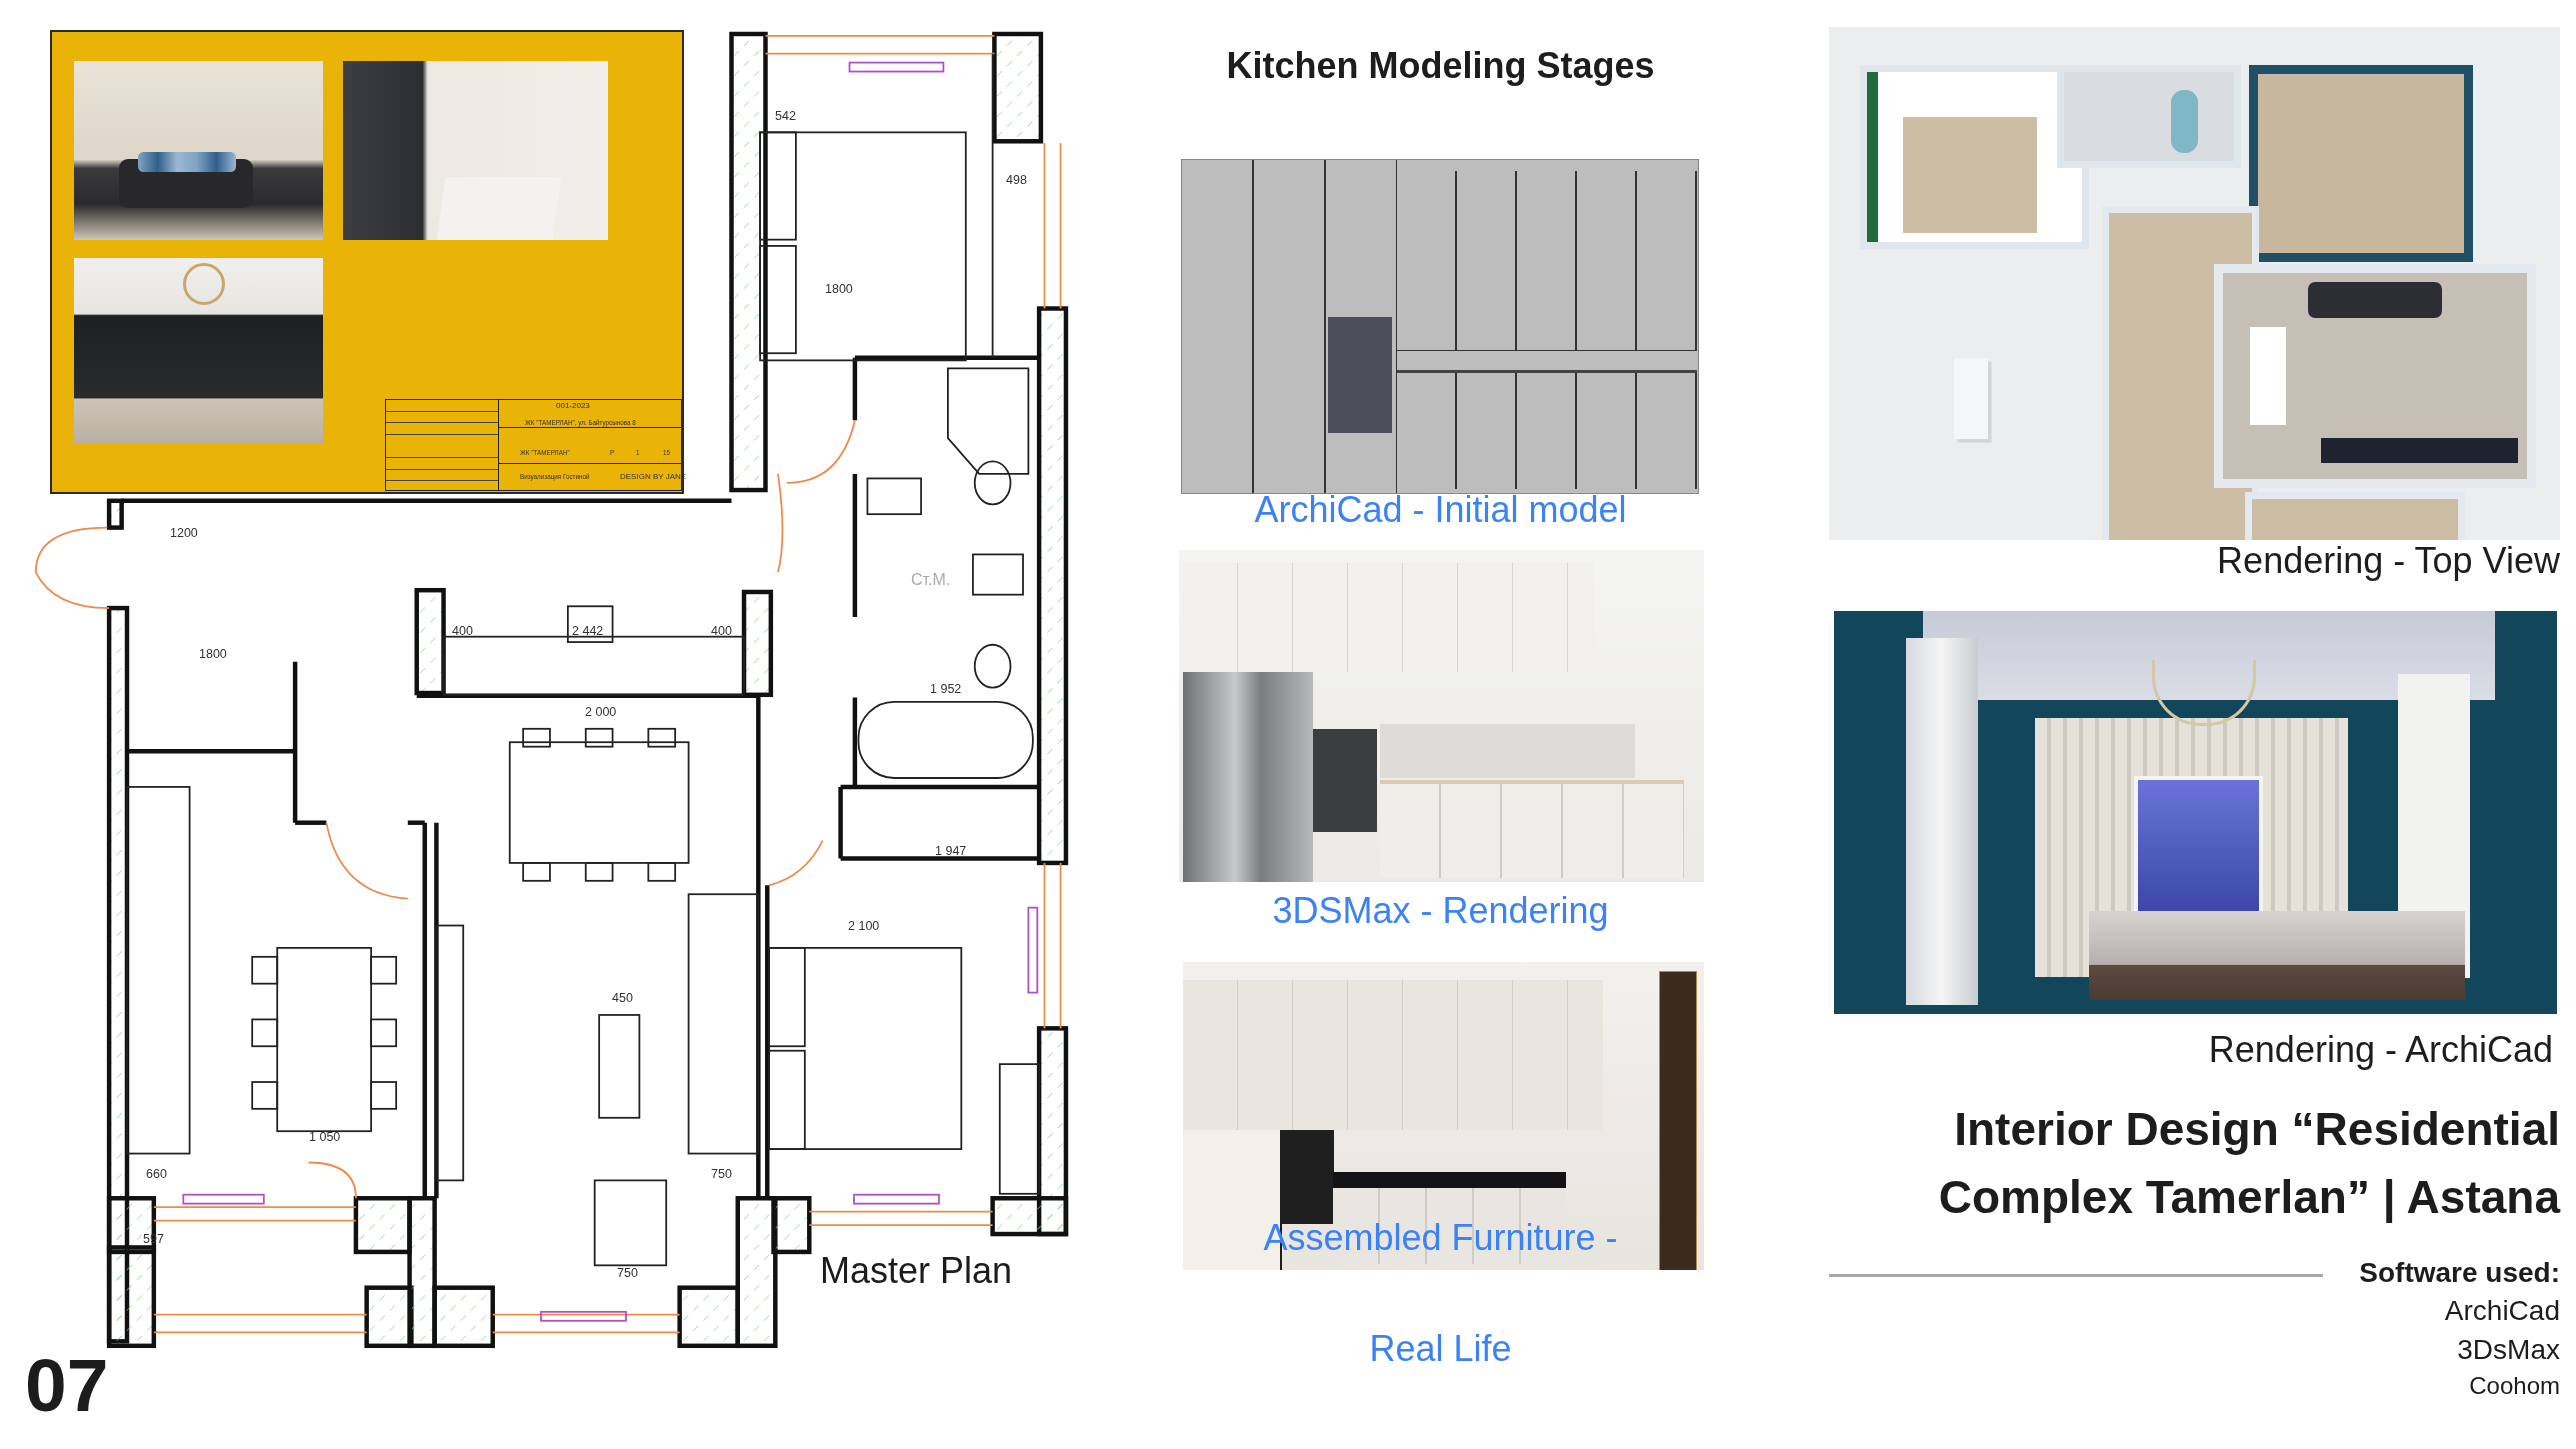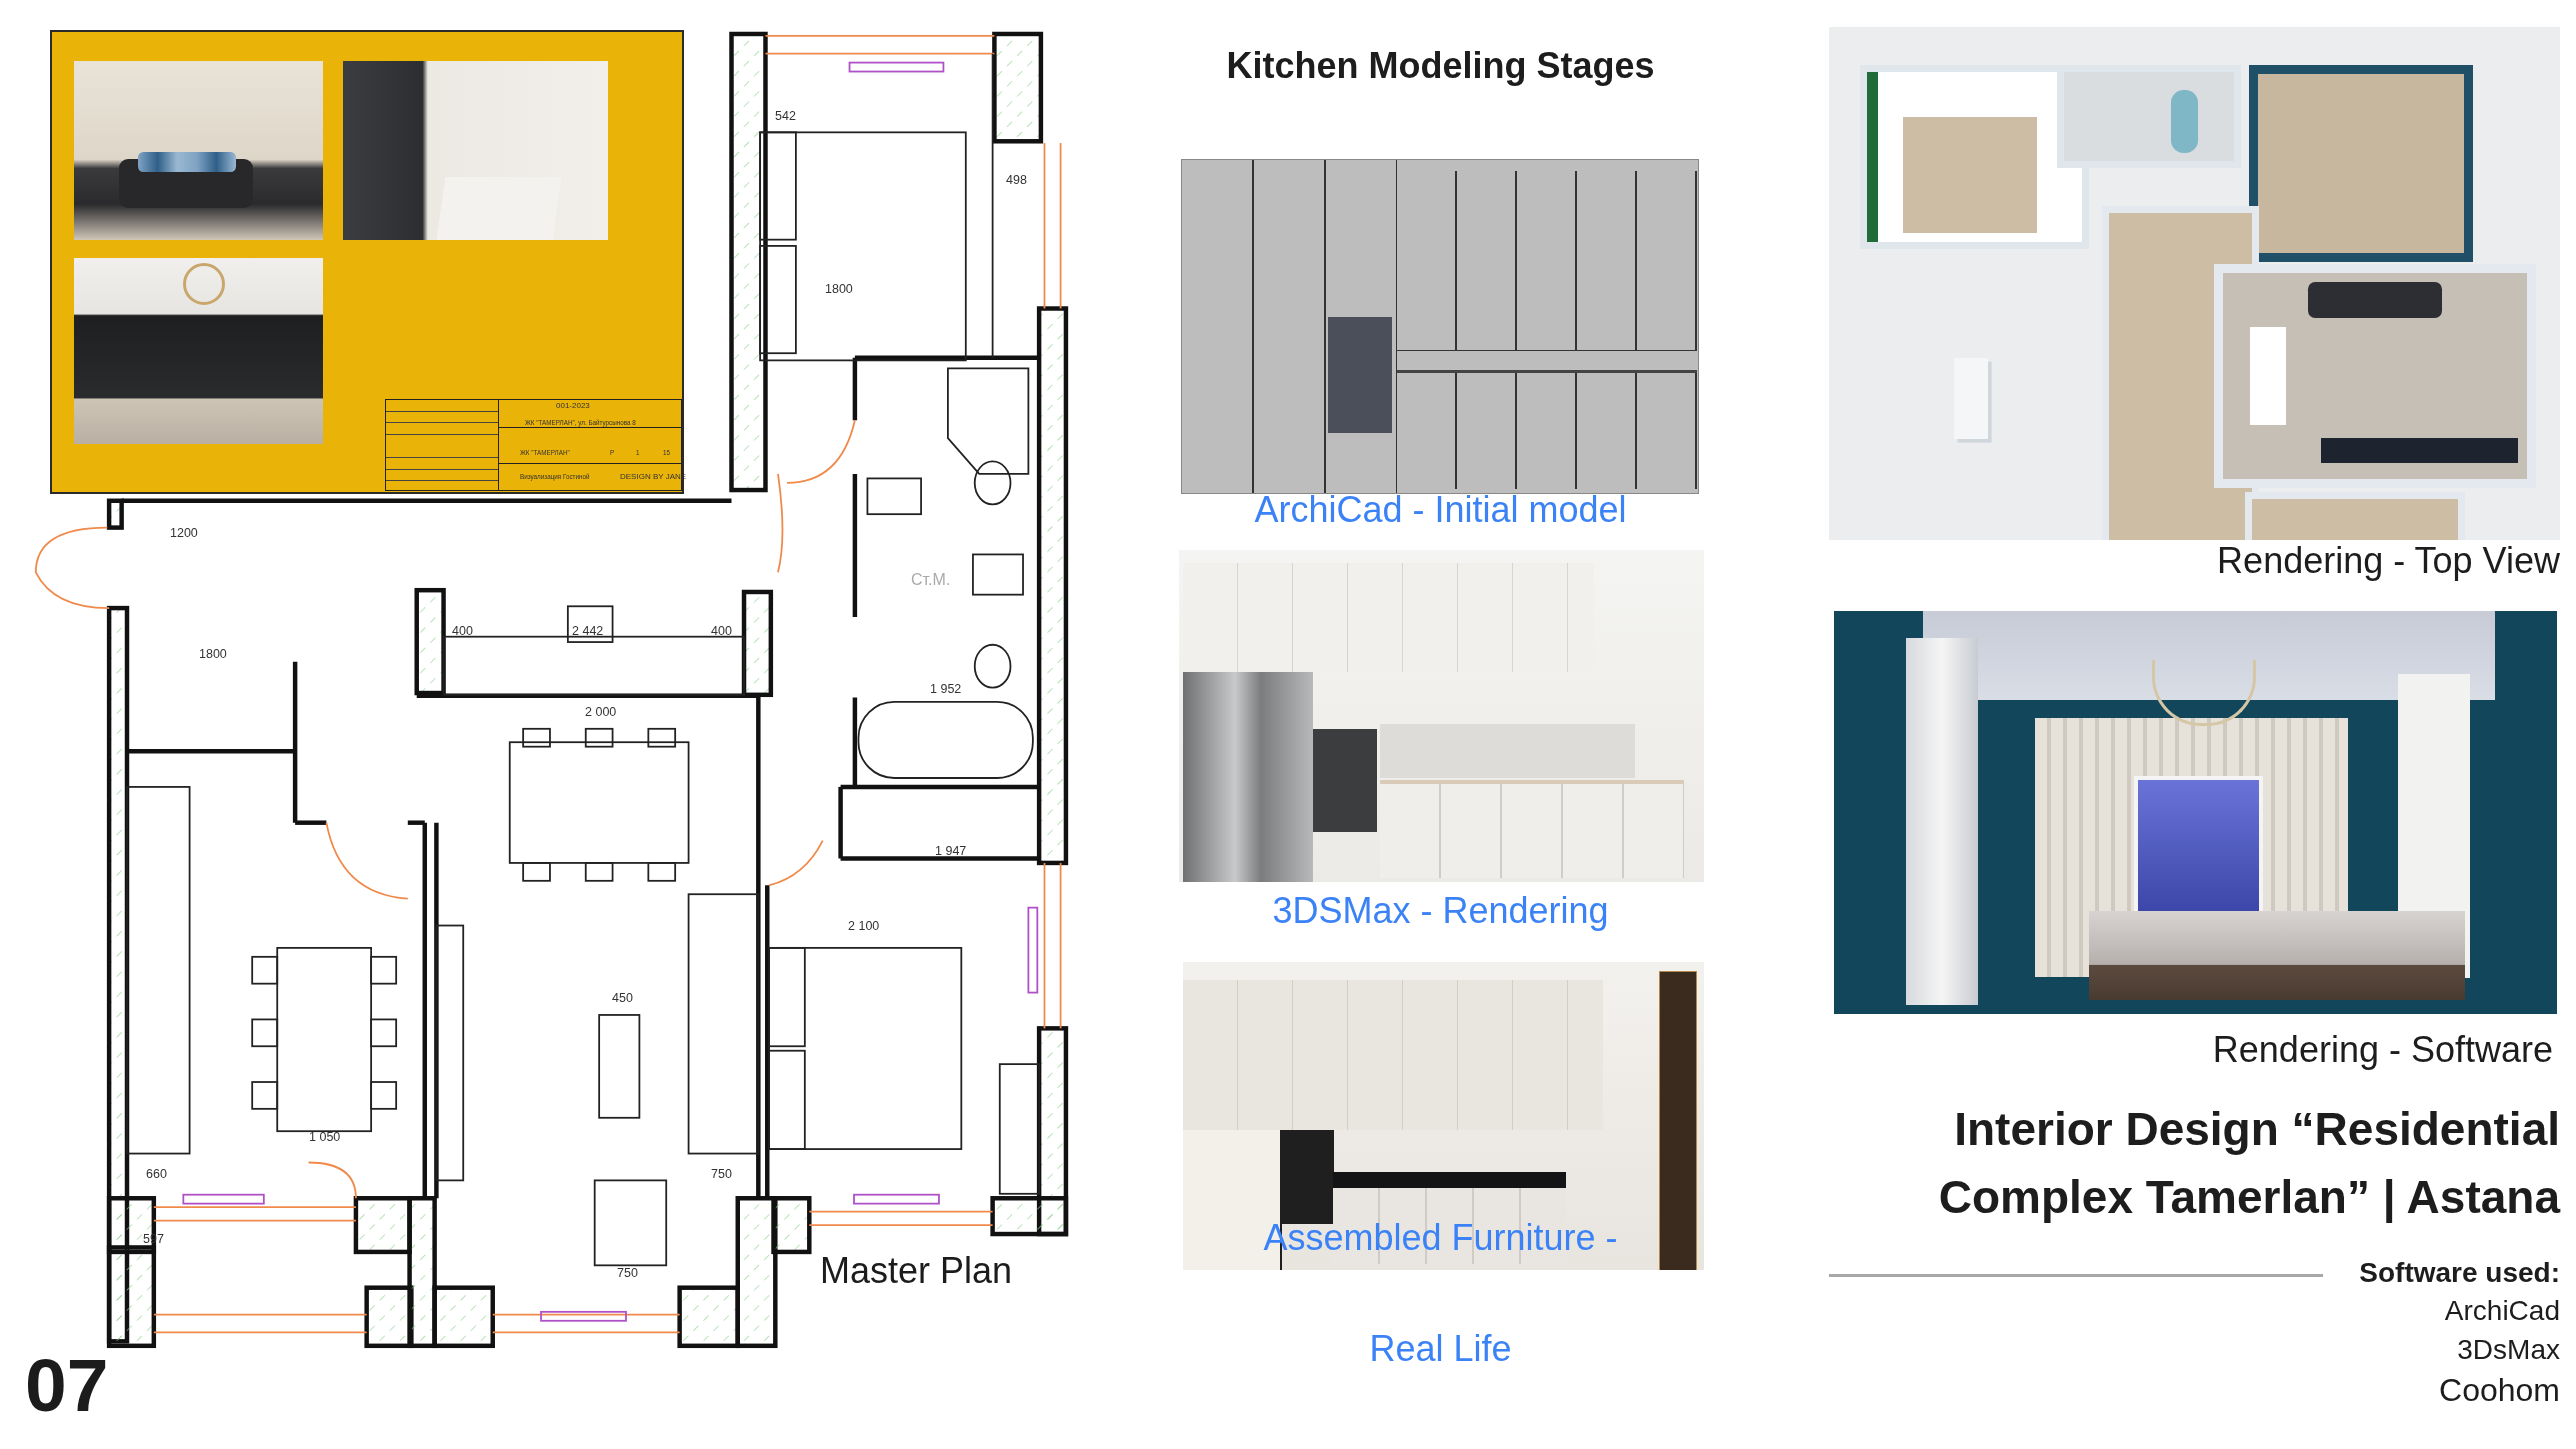--- a/index.html
+++ b/index.html
@@ -261,23 +261,23 @@
 
 <div class="photo" style="left:1834px;top:611px;width:723px;height:403px;background:#12465a;">
   <div class="abs" style="left:89px;top:0;width:572px;height:89px;background:linear-gradient(180deg,#c6cbd6,#d9dde6);"></div>
   <div class="abs" style="left:72px;top:27px;width:72px;height:367px;background:linear-gradient(90deg,#d6d9de,#f5f5f4,#c8ccd2);"></div>
   <div class="abs" style="left:201px;top:107px;width:313px;height:259px;background:repeating-linear-gradient(90deg,#e6e2da 0 12.5px,#cfcac0 12.5px 16px);"></div>
   <div class="abs" style="left:300px;top:165px;width:121px;height:134px;background:linear-gradient(180deg,#6a74d8,#3b46a8);border:4.5px solid #f4f4f4;"></div>
   <div class="abs" style="left:564px;top:63px;width:72px;height:304px;background:#f2f2f0;"></div>
   <div class="abs" style="left:255px;top:300px;width:376px;height:89px;background:linear-gradient(180deg,#d7d3d1,#b6b0ad 60%,#5c4a3f 61%,#4a3b31);"></div>
   <div class="abs" style="left:318px;top:49px;width:98px;height:63px;border:3.6px solid #d5c6a6;border-top:none;border-radius:0 0 49px 49px;"></div>
 </div>
-<div class="abs txt right-text" style="top:1029px;font-size:36px;right:23px;">Rendering - Software</div>
+<div class="abs txt right-text" style="top:1029px;font-size:36px;right:23px;">Rendering - ArchiCad</div>
 
 <div class="abs txt right-text" style="top:1102px;font-size:46px;font-weight:bold;">Interior Design “Residential</div>
 <div class="abs txt right-text" style="top:1170px;font-size:46px;font-weight:bold;">Complex Tamerlan” | Astana</div>
 
 <div class="abs" style="left:1829px;top:1274px;width:494px;height:2.7px;background:#a8a8a8;"></div>
 <div class="abs txt right-text" style="top:1257px;font-size:28px;font-weight:bold;">Software used:</div>
 <div class="abs txt right-text" style="top:1295px;font-size:28px;">ArchiCad</div>
 <div class="abs txt right-text" style="top:1334px;font-size:28px;">3DsMax</div>
-<div class="abs txt right-text" style="top:1372px;font-size:32px;">Coohom</div>
+<div class="abs txt right-text" style="top:1372px;font-size:24px;">Coohom</div>
 
 
 </body></html>

